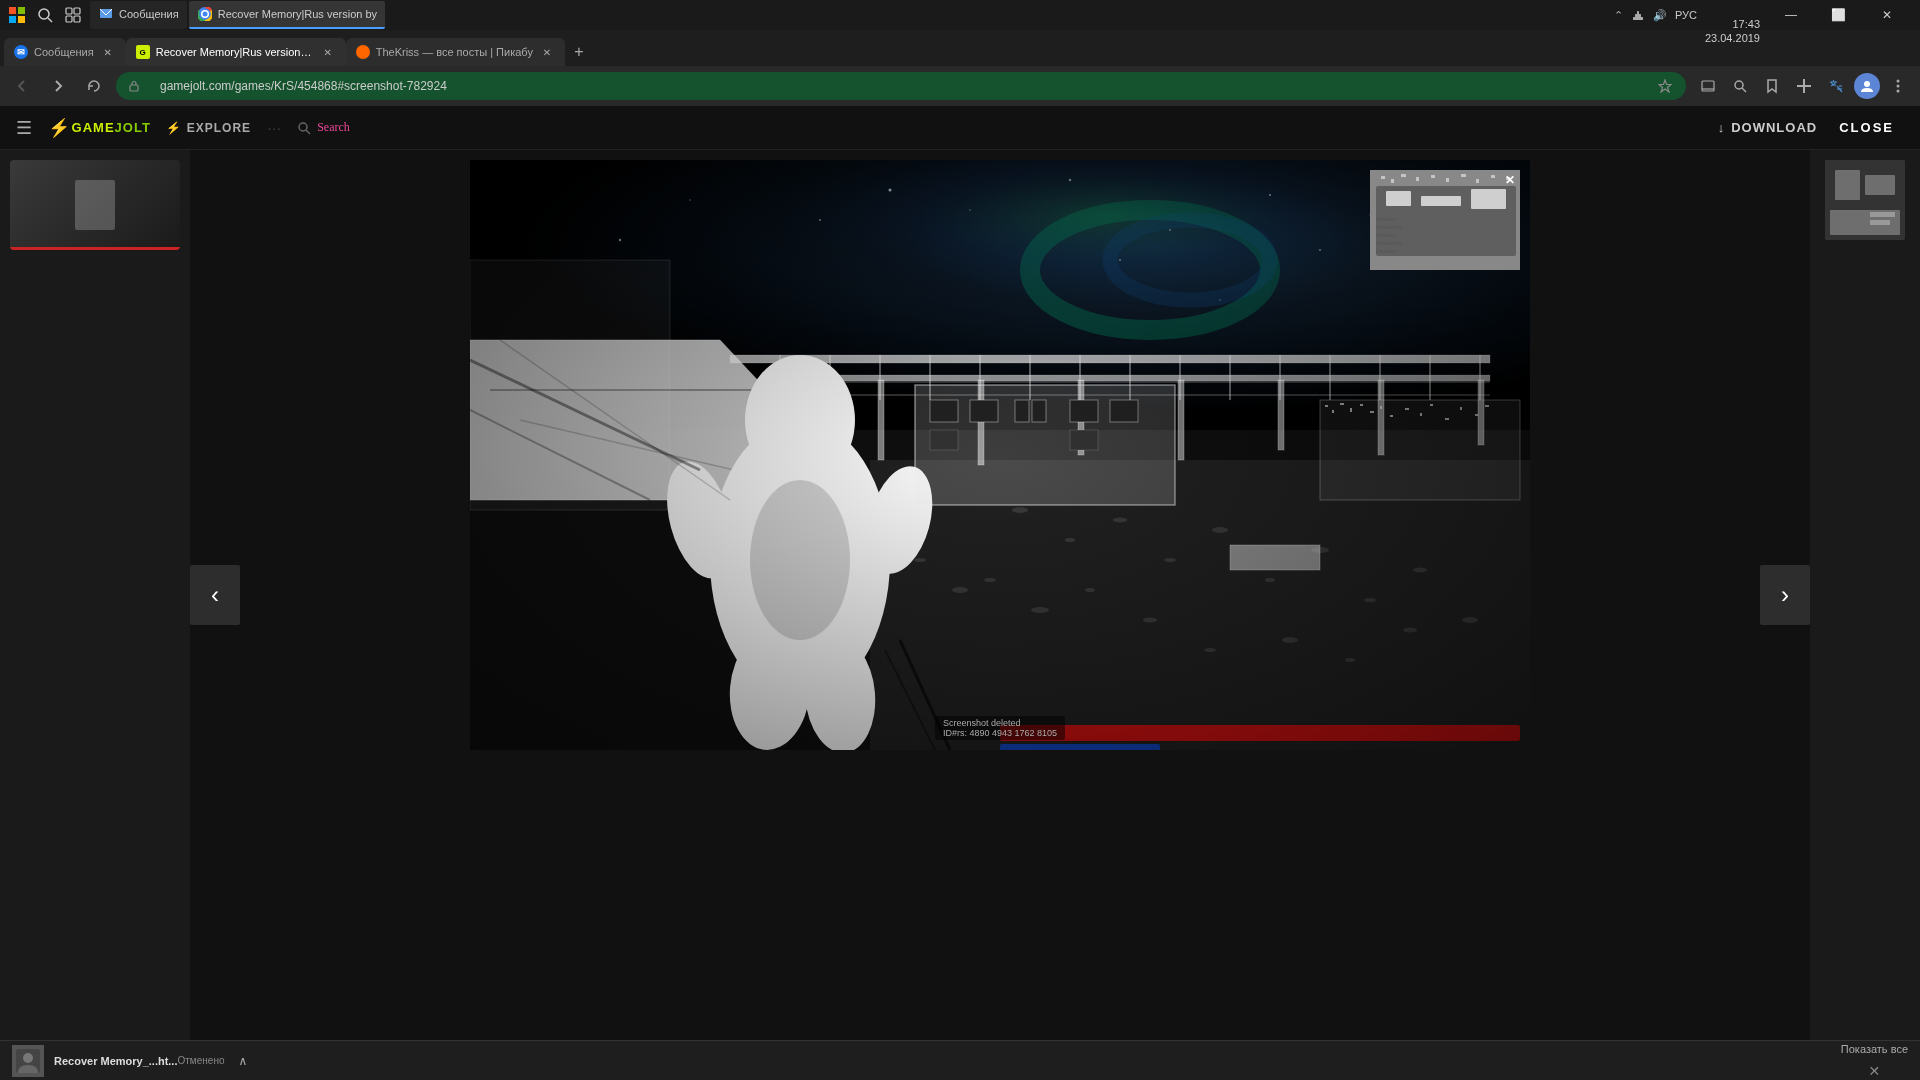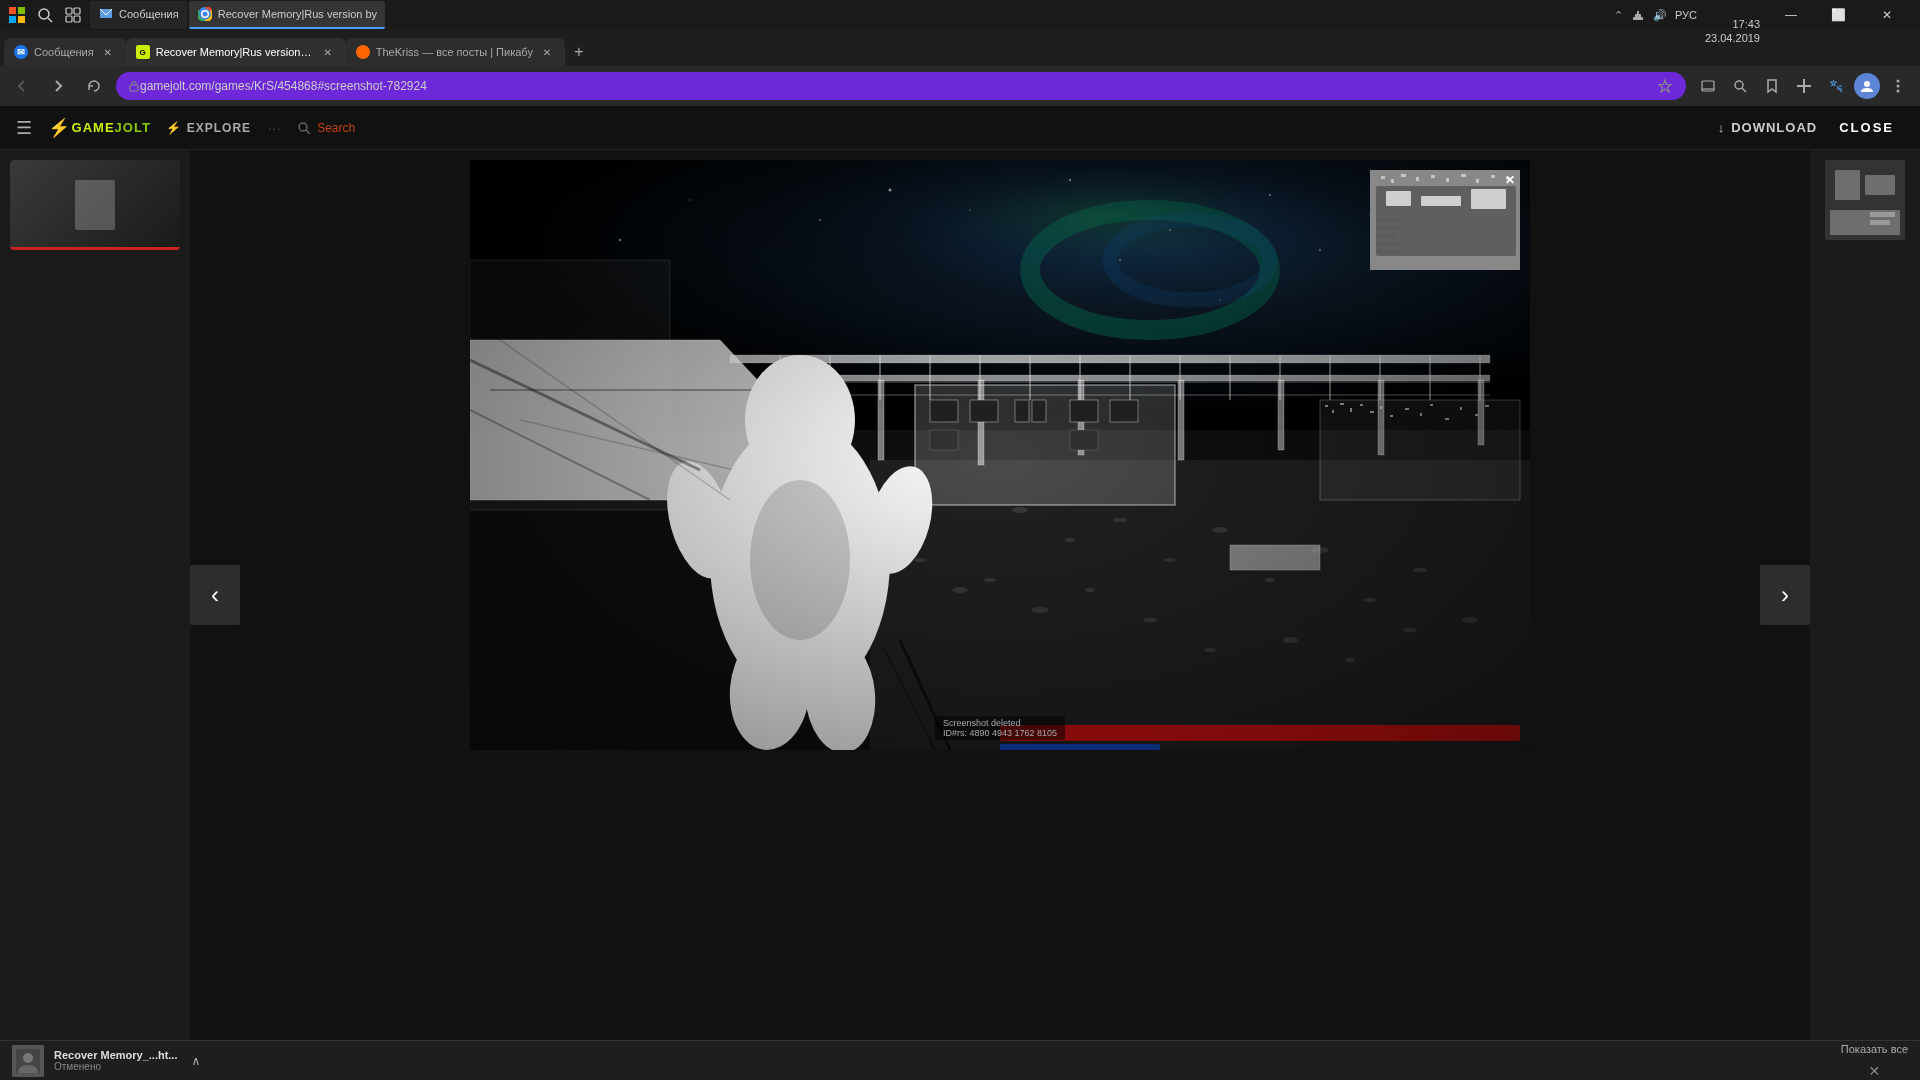--- a/index.html
+++ b/index.html
@@ -146,26 +146,26 @@
       border-radius: 50%;
       display: flex; align-items: center; justify-content: center;
       color: #aaa;
       cursor: pointer;
       font-size: 14px;
     }
     .nav-btn.disabled { color: #555; cursor: default; }
     .address-bar {
       flex: 1;
       height: 28px;
-      background: #6d28d9;
+      background: #14532d;
       border-radius: 14px;
       display: flex;
       align-items: center;
       padding: 0 12px;
-      gap: 0;
+      gap: 20px;
       font-size: 12px;
       color: #ccc;
     }
     .address-bar-url {
       flex: 1;
       color: #ccc;
     }
     .address-bar-icons {
       display: flex; gap: 4px; align-items: center;
     }
@@ -402,21 +402,20 @@
       border-top: 1px solid #333;
     }
     .notif-icon {
       width: 32px; height: 32px;
       background: #555;
       border-radius: 2px;
       flex-shrink: 0;
     }
     .notif-text {
       display: flex;
-      flex-direction: column;
     }
     .notif-title {
       font-size: 11px;
       color: #ddd;
       font-weight: 600;
     }
     .notif-sub {
       font-size: 10px;
       color: #888;
     }
@@ -447,22 +446,23 @@
       background: rgba(0,0,0,0.5);
       color: #aaa;
       font-size: 9px;
       padding: 2px 8px;
       border-radius: 2px;
       white-space: nowrap;
     }
 
     
     .gj-search-text {
-      color: #c2410c;
+      color: #ec4899;
       font-size: 12px;
+      font-family: Liberation Serif, serif;
     }
 
     
     .gj-divider {
       color: #444;
       font-size: 14px;
     }
 
     
     .favicon-circle {

